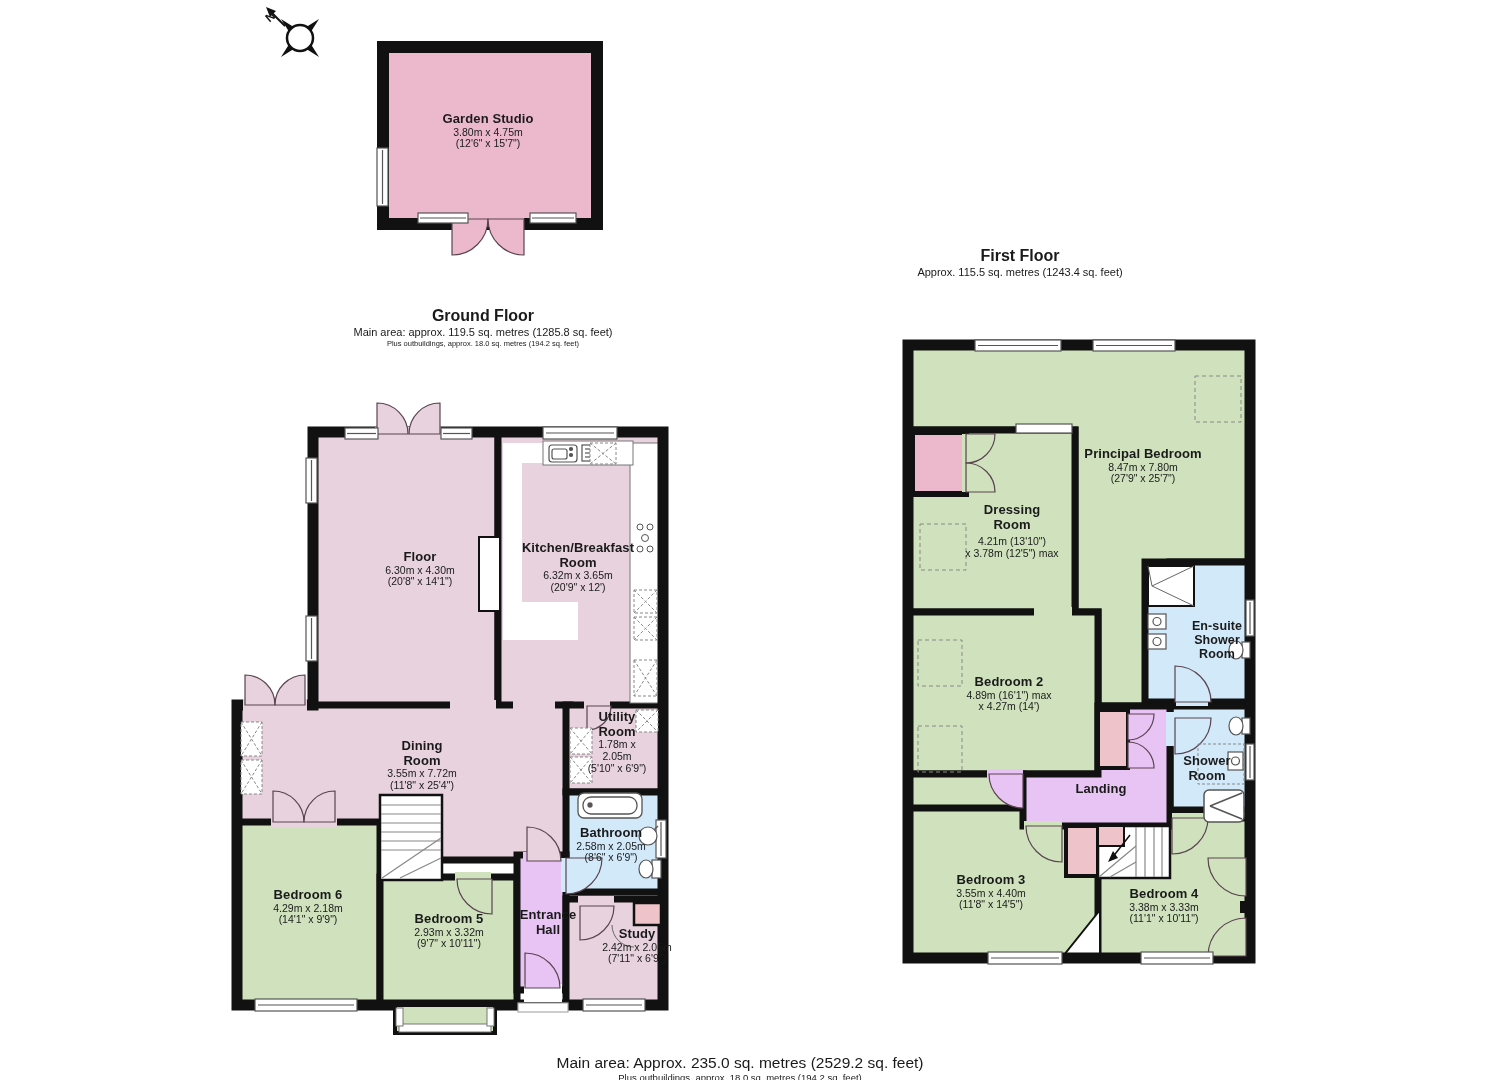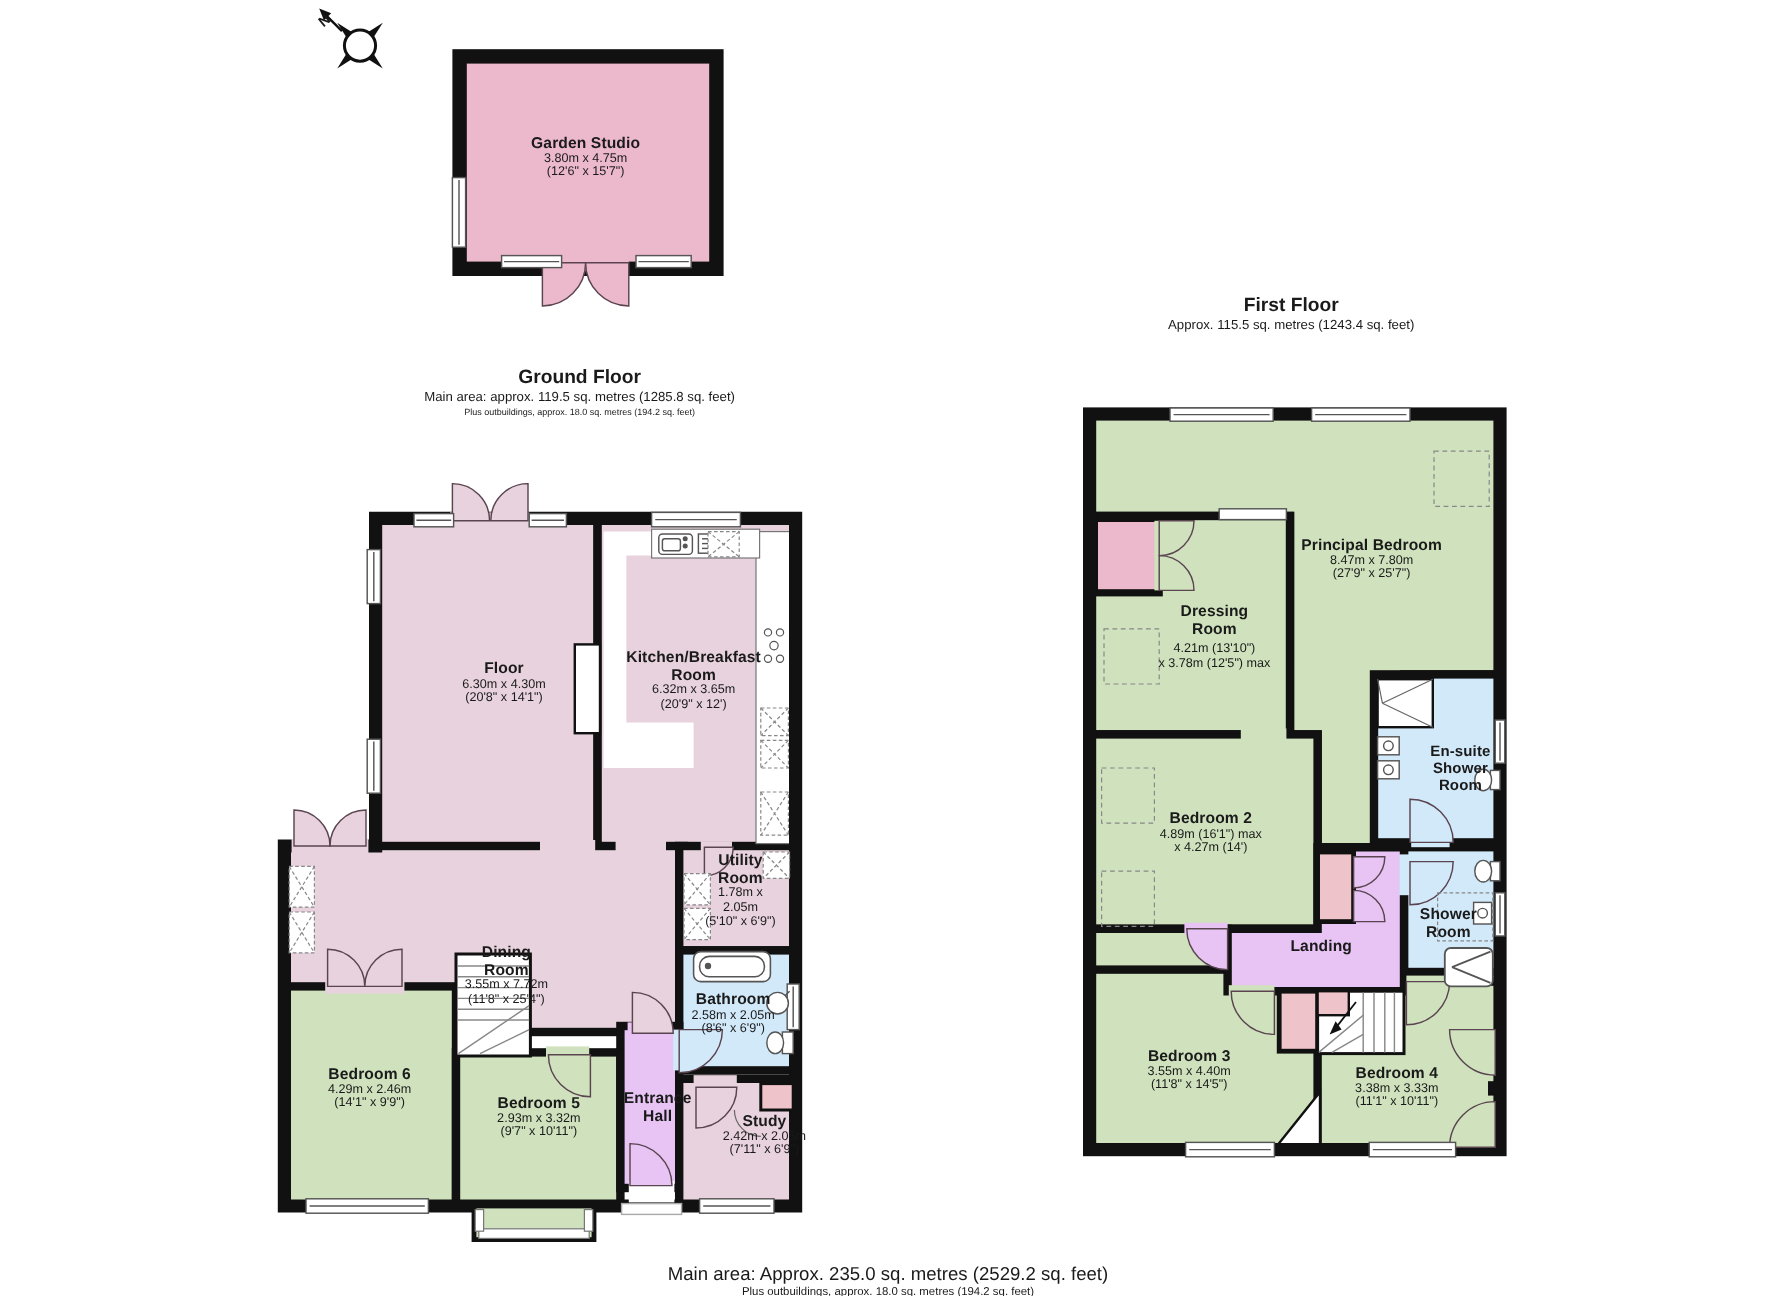--- a/index.html
+++ b/index.html
@@ -330,21 +330,21 @@
 </svg>
 
 <span id="north-label">N</span>
 
 <div class="floor-title" style="left:483px;top:327px;">
   <span class="ft-main">Ground Floor</span>
   <span class="ft-sub">Main area: approx. 119.5 sq. metres (1285.8 sq. feet)</span>
   <span class="ft-note">Plus outbuildings, approx. 18.0 sq. metres (194.2 sq. feet)</span>
 </div>
 
-<div class="floor-title" style="left:1076px;top:262px;">
+<div class="floor-title" style="left:1020px;top:262px;">
   <span class="ft-main">First Floor</span>
   <span class="ft-sub">Approx. 115.5 sq. metres (1243.4 sq. feet)</span>
 </div>
 
 <div class="floor-title" style="left:740px;top:1068px;">
   <span class="footer-main" style="display:block;">Main area: Approx. 235.0 sq. metres (2529.2 sq. feet)</span>
   <span class="footer-note" style="display:block;">Plus outbuildings, approx. 18.0 sq. metres (194.2 sq. feet)</span>
 </div>
 
 <div class="rlabel" style="left:488px;top:131px;width:100px;">
@@ -356,38 +356,38 @@
 <div class="rlabel" style="left:420px;top:569px;width:140px;">
   <span class="rname">Floor</span>
   <span class="rdim">6.30m x 4.30m</span>
   <span class="rdim">(20'8" x 14'1")</span>
 </div>
 <div class="rlabel" style="left:578px;top:567px;width:120px;">
   <span class="rname">Kitchen/Breakfast Room</span>
   <span class="rdim">6.32m x 3.65m</span>
   <span class="rdim">(20'9" x 12')</span>
 </div>
-<div class="rlabel" style="left:422px;top:765px;width:80px;margin-top:48px;">
+<div class="rlabel" style="left:422px;top:765px;width:80px;">
   <span class="rname">Dining Room</span>
   <span class="rdim">3.55m x 7.72m</span>
   <span class="rdim">(11'8" x 25'4")</span>
 </div>
 <div class="rlabel" style="left:617px;top:742px;width:66px;">
   <span class="rname">Utility Room</span>
   <span class="rdim">1.78m x 2.05m</span>
   <span class="rdim">(5'10" x 6'9")</span>
 </div>
 <div class="rlabel" style="left:611px;top:845px;width:110px;">
   <span class="rname">Bathroom</span>
   <span class="rdim">2.58m x 2.05m</span>
   <span class="rdim">(8'6" x 6'9")</span>
 </div>
 <div class="rlabel" style="left:308px;top:907px;width:130px;">
   <span class="rname">Bedroom 6</span>
-  <span class="rdim">4.29m x 2.46m</span>
+  <span class="rdim">4.29m x 2.18m</span>
   <span class="rdim">(14'1" x 9'9")</span>
 </div>
 <div class="rlabel" style="left:449px;top:931px;width:130px;">
   <span class="rname">Bedroom 5</span>
   <span class="rdim">2.93m x 3.32m</span>
   <span class="rdim">(9'7" x 10'11")</span>
 </div>
 <div class="rlabel" style="left:548px;top:923px;width:78px;">
   <span class="rname">Entrance Hall</span>
 </div>

